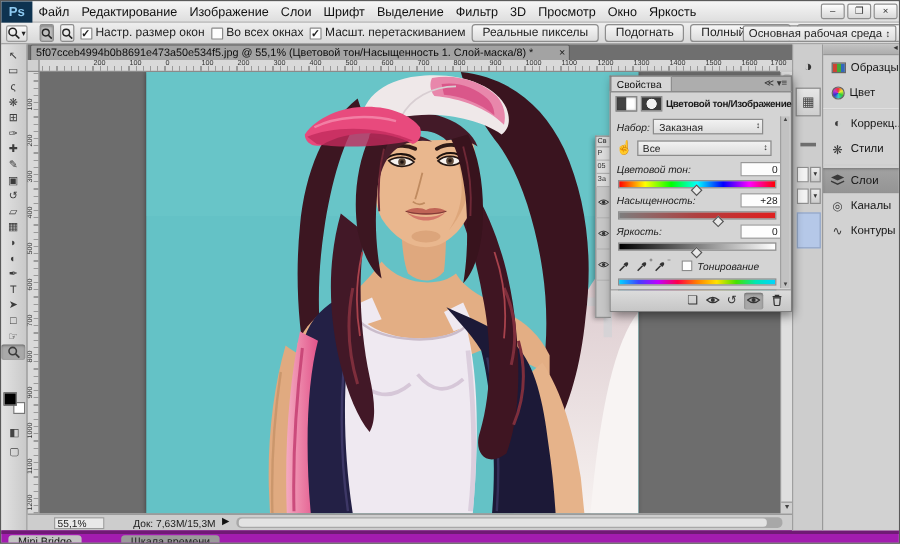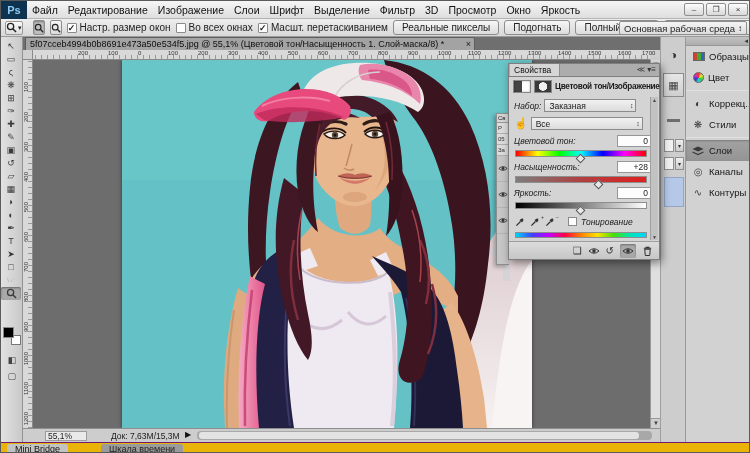--- a/index.html
+++ b/index.html
@@ -82,21 +82,21 @@
   #statusbar { position:absolute; left:22px; top:427px; width:637px; height:14px; background:#cdcdcd;
     border-top:1px solid #8f8f8f; font-size:9px; color:#1c1c1c; }
   .zoomfield { position:absolute; left:2px; top:2px; width:42px; height:10px; background:#e9e9e9;
     border:1px solid #9c9c9c; font-size:8.5px; line-height:9px; padding-left:2px;margin-left:20px; }
   .docinfo { position:absolute; left:88px; top:2px; font-size:8.5px; }
   .playbtn { position:absolute; left:162px; top:1px; font-size:8px; color:#111; }
   .hscroll { position:absolute; left:174px; top:2px; width:455px; height:9px; background:#a8a8a8; border-radius:4px; }
   .hthumb { position:absolute; left:2px; top:1px; width:440px; height:7px; background:#e3e3e3; border-radius:3px; }
 
   
-  #bottomtabs { position:absolute; left:0; top:441px; width:750px; height:12px; background:#eab308; border-top:1px solid #701a75; }
+  #bottomtabs { position:absolute; left:0; top:441px; width:750px; height:12px; background:#a21caf; border-top:3px solid #701a75; }
   .btab { position:absolute; top:1px; height:11px; font-size:9px; line-height:11px; padding:0 8px;
     border-radius:3px 3px 0 0; color:#111; }
   .btab.active { left:6px; background:#c3c3c3; }
   .btab.idle { left:100px; background:#9b9b9b; color:#222; }
 
   
   #rightstrip { position:absolute; left:659px; top:36px; width:25px; height:405px; background:#cdcdcd; border-left:1px solid #9f9f9f; }
   .rsbtn { position:absolute; left:3px; width:19px; height:20px; text-align:center; font-size:12px; color:#333; line-height:20px; }
   .rsbox { position:absolute; left:2px; top:36px; width:21px; height:24px; border:1px solid #8c8c8c;
     background:linear-gradient(#e6e6e6,#cfcfcf); text-align:center; font-size:11px; line-height:22px; color:#444; }

